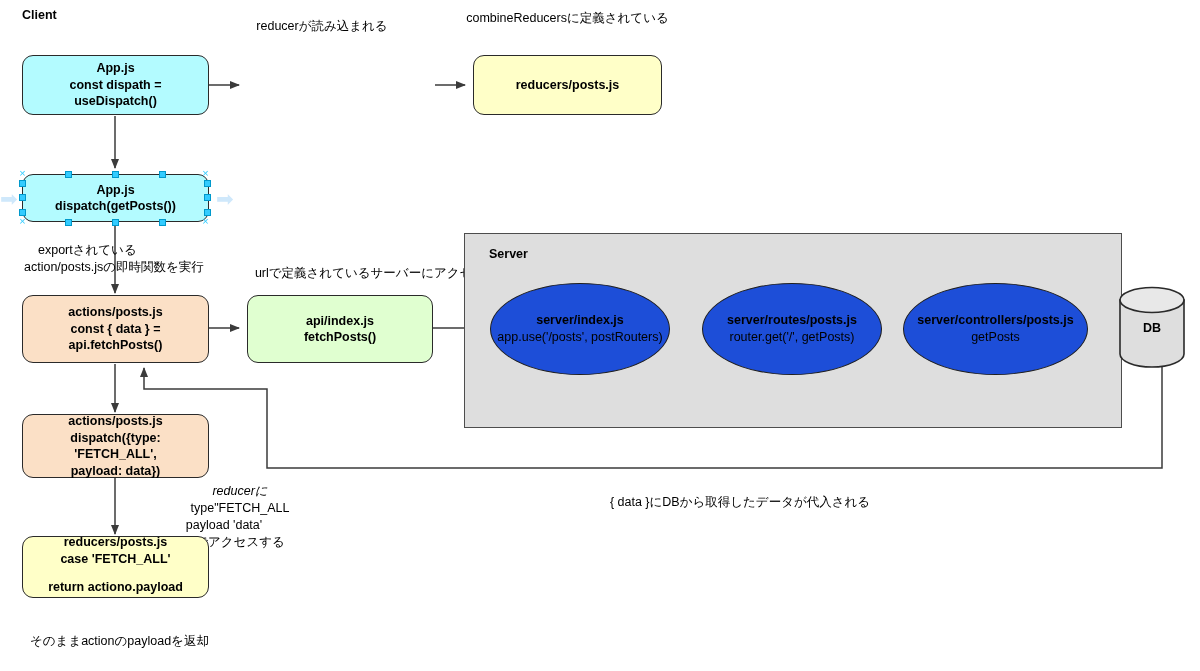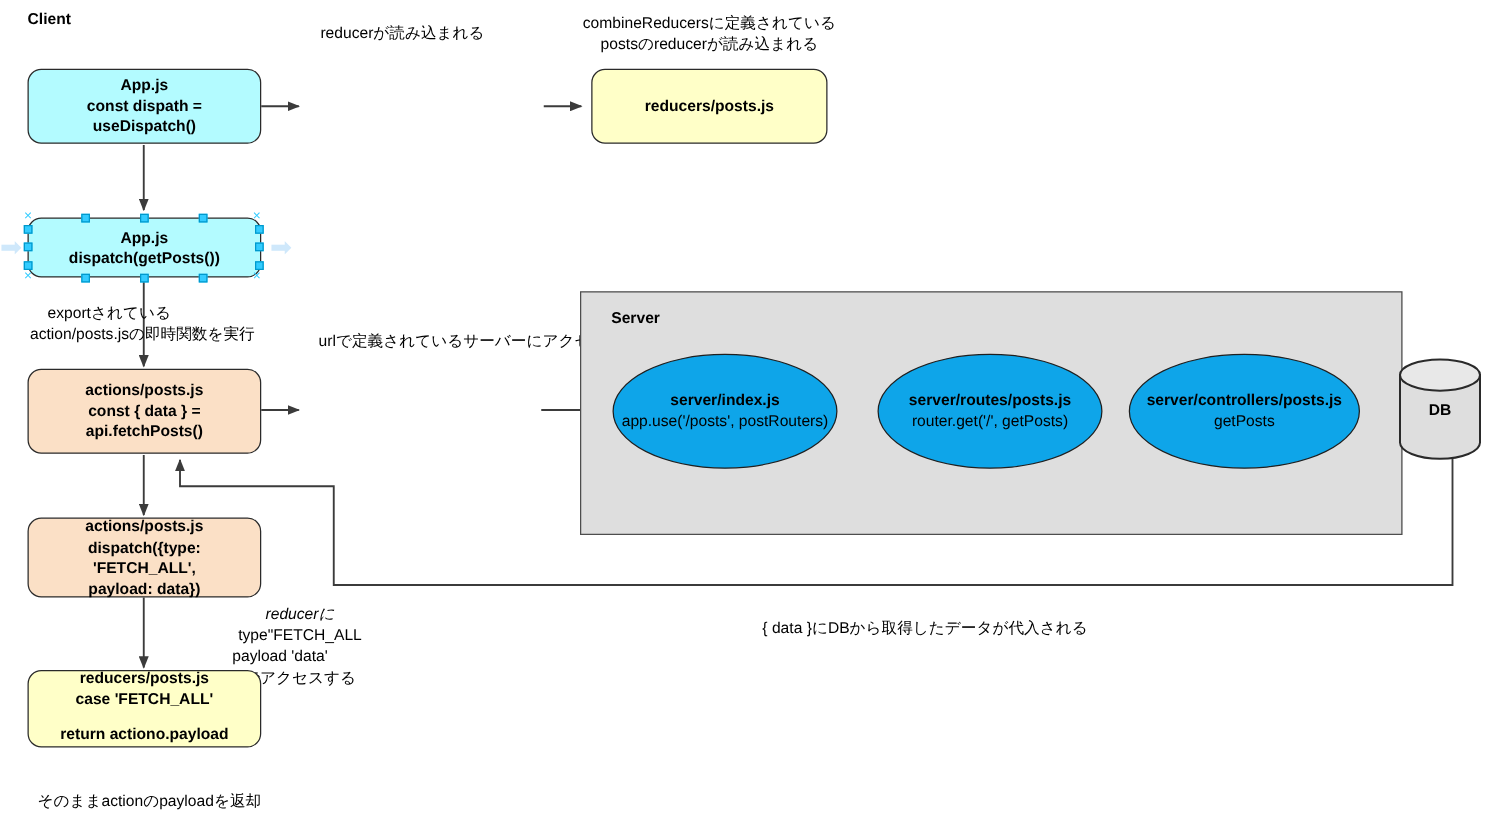--- a/index.html
+++ b/index.html
@@ -57,21 +57,21 @@
     position: absolute;
     font-size: 12.5px;
     font-weight: bold;
     color: #000;
   }
 
   
   .ellipse {
     position: absolute;
     box-sizing: border-box;
-    background: #0ea5e9;
+    background: #1d4ed8;
     border: 1.6px solid #1f1f1f;
     border-radius: 50%;
     display: flex;
     flex-direction: column;
     align-items: center;
     justify-content: center;
     text-align: center;
     font-size: 12.5px;
     line-height: 1.35;
     color: #000;
@@ -170,21 +170,20 @@
 
       <line x1="115" y1="478" x2="115" y2="534" marker-end="url(#arw)"></line>
     </g>
   </svg>
 
   <div class="label bold left" style="left:22px; top:7px;">Client</div>
 
   <div class="label center" style="left:222px; top:18px; width:200px;">reducerが読み込まれる</div>
 
   <div class="label center" style="left:450px; top:10px; width:235px;">combineReducersに定義されている</div>
-  <div class="label center" style="left:450px; top:27px; width:235px;">postsのreducerが読み込まれる</div>
 
   <div class="node fill-cyan" style="left:22px; top:55px; width:187px; height:60px;">
     <div class="t-bold">App.js</div>
     <div class="t-norm">const dispath = useDispatch()</div>
   </div>
 
 
   <div class="node fill-yellow" style="left:473px; top:55px; width:189px; height:60px;">
     <div class="t-bold">reducers/posts.js</div>
   </div>
@@ -247,20 +246,24 @@
       <ellipse cx="34" cy="14" rx="32" ry="12.5" fill="#e8e8e8" stroke="#2a2a2a" stroke-width="1.6"></ellipse>
     </svg>
     <div class="cyl-label">DB</div>
   </div>
 
   <div class="node fill-orange" style="left:22px; top:295px; width:187px; height:68px;">
     <div class="t-bold">actions/posts.js</div>
     <div class="t-norm">const { data } = api.fetchPosts()</div>
   </div>
 
+  <div class="node fill-green" style="left:247px; top:295px; width:186px; height:68px;">
+    <div class="t-bold">api/index.js</div>
+    <div class="t-norm">fetchPosts()</div>
+  </div>
 
   <div class="node fill-orange" style="left:22px; top:414px; width:187px; height:64px;">
     <div class="t-bold">actions/posts.js</div>
     <div class="t-norm">dispatch({type: 'FETCH_ALL',</div>
     <div class="t-norm">payload: data})</div>
   </div>
 
   <div class="label center" style="left:160px; top:483px; width:160px;font-style:italic;">reducerに</div>
   <div class="label center" style="left:160px; top:500px; width:160px;">type"FETCH_ALL</div>
   <div class="label center" style="left:144px; top:517px; width:160px;">payload 'data'</div>

